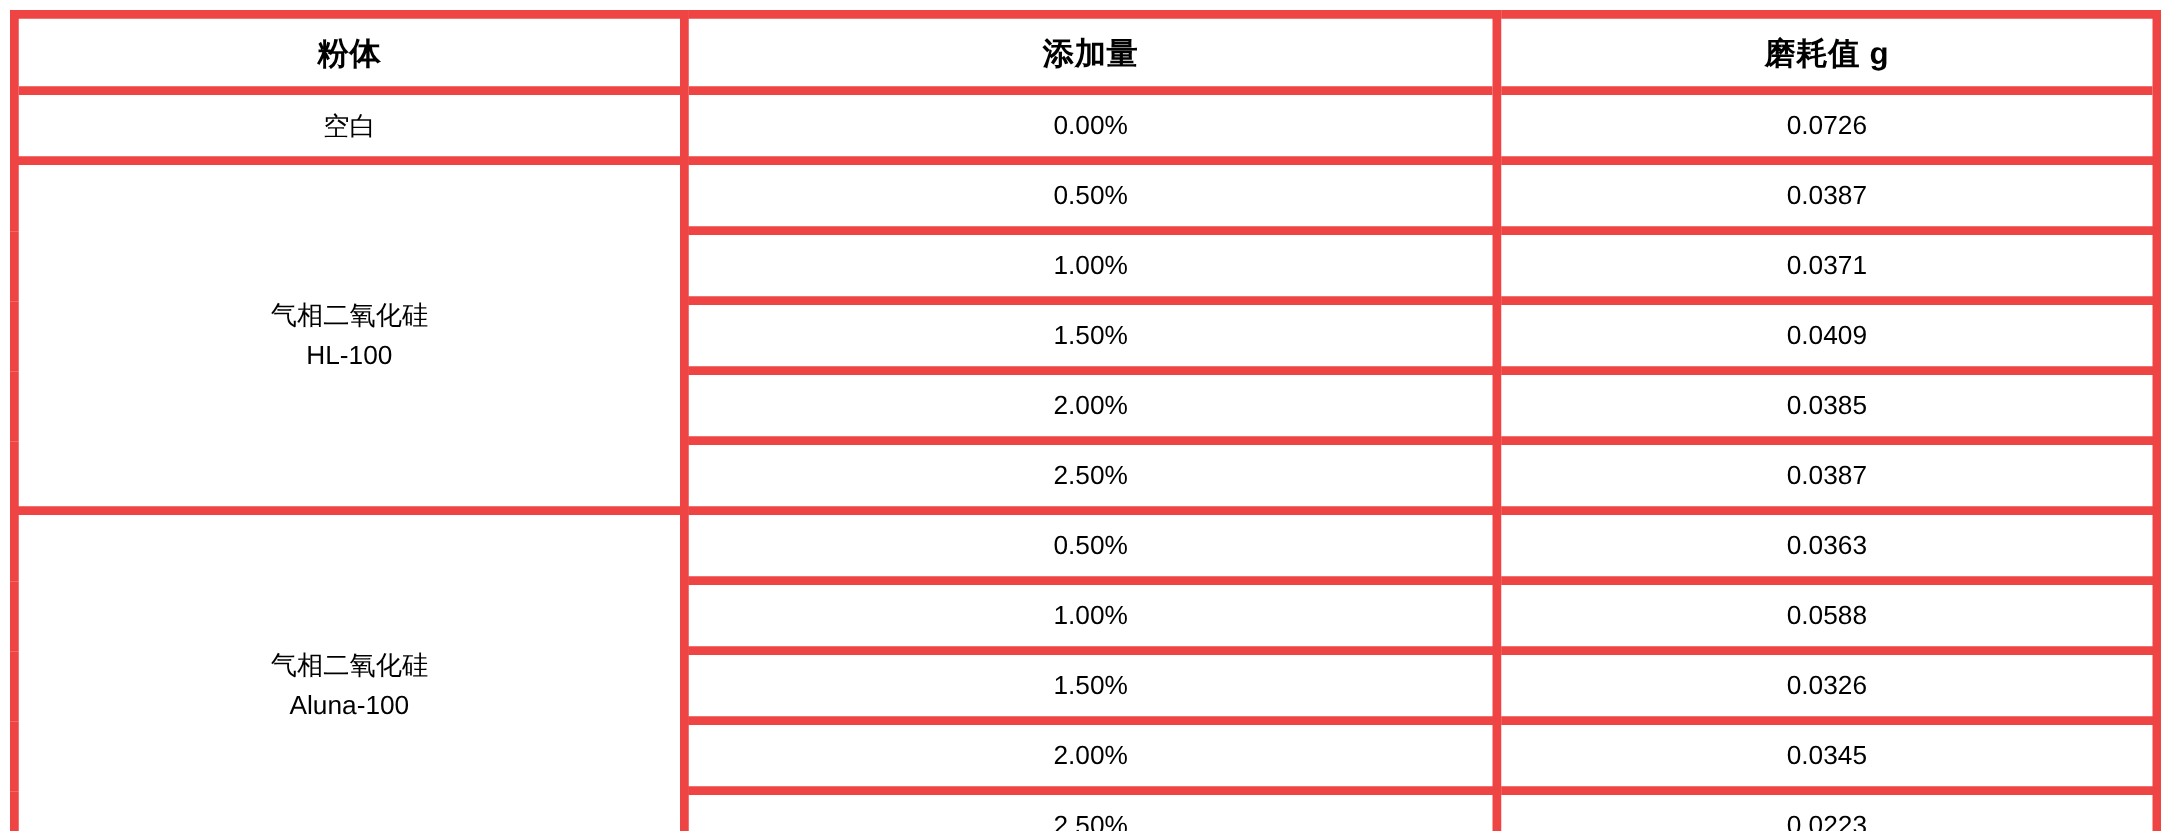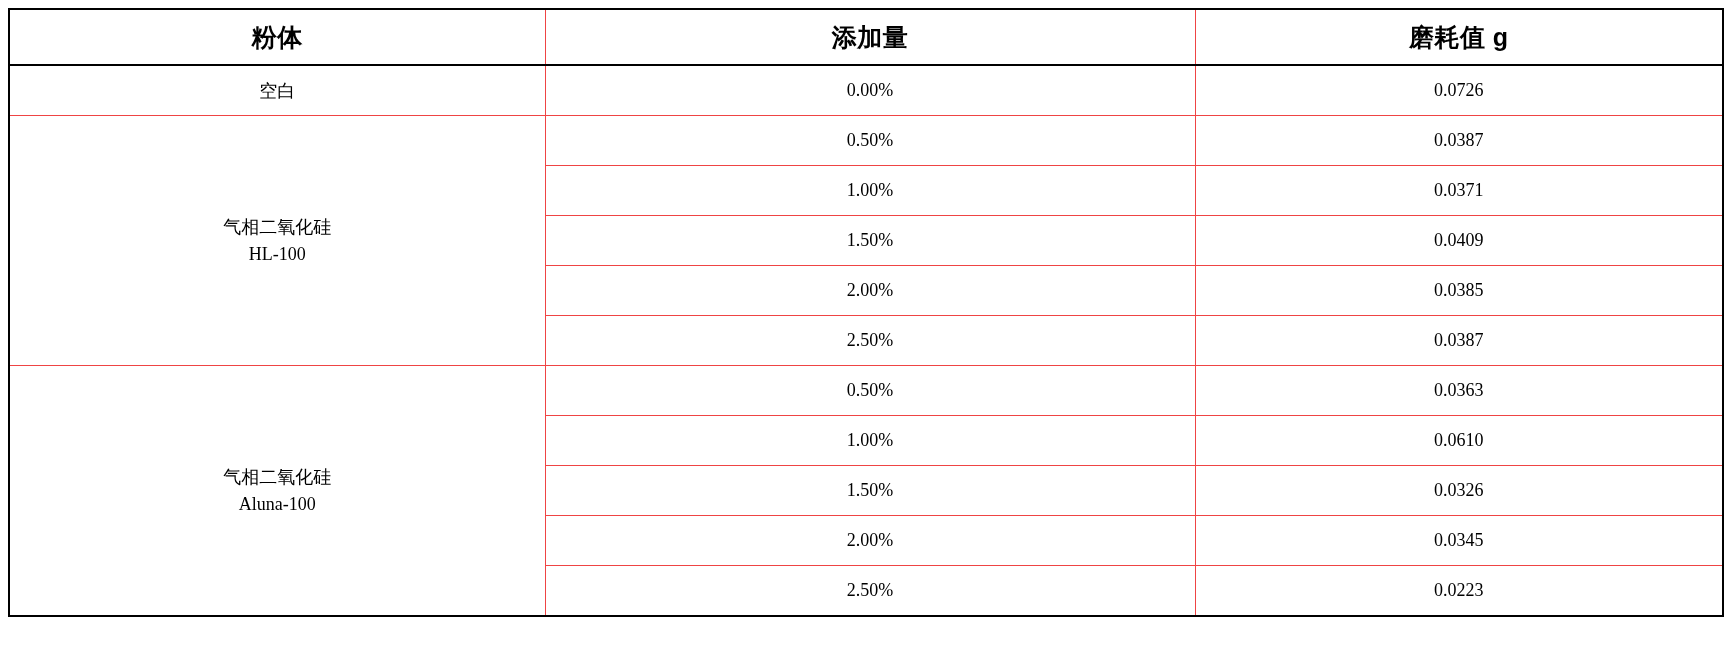--- a/index.html
+++ b/index.html
@@ -23,21 +23,21 @@
   }
   table.data-table {
     border-collapse: collapse;
     table-layout: fixed;
     width: 1714px;
     margin: 0 auto;
     border: 2px solid #000000;
   }
   table.data-table td,
   table.data-table th {
-    border: 1px solid #ef4444;
+    border: 7px solid #ef4444;
     padding: 0;
     vertical-align: middle;
     text-align: center;
     font-weight: normal;
   }
   
   table.data-table {
     border-top: 2px solid #000;
     border-left: 2px solid #000;
     border-right: 2px solid #000;
@@ -49,22 +49,21 @@
 
   tr.header-row th {
     height: 54px;
     font-size: 25px;
     font-weight: bold;
     border-bottom: 2px solid #000000;
     letter-spacing: 0.5px;
   }
   tr.data-row td {
     height: 49px;
-    font-size: 18px;
-    font-family: Liberation Serif, serif;
+    font-size: 21px;
   }
   td.group-cell {
     font-size: 22px;
     line-height: 1.5;
     border-top: 2px solid #000000;
     border-bottom: 2px solid #000000;
   }
   td.blank-cell {
     font-size: 22px;
     border-bottom: 2px solid #000000;
@@ -136,21 +135,21 @@
       <tr class="data-row">
         <td class="group-cell" rowspan="5">
           <span>气相二氧化硅</span>
           <span class="group-line2">Aluna-100</span>
         </td>
         <td class="amount-cell sep-top">0.50%</td>
         <td class="value-cell sep-top">0.0363</td>
       </tr>
       <tr class="data-row">
         <td class="amount-cell">1.00%</td>
-        <td class="value-cell">0.0610</td>
+        <td class="value-cell">0.0588</td>
       </tr>
       <tr class="data-row">
         <td class="amount-cell">1.50%</td>
         <td class="value-cell">0.0326</td>
       </tr>
       <tr class="data-row">
         <td class="amount-cell">2.00%</td>
         <td class="value-cell">0.0345</td>
       </tr>
       <tr class="data-row">

